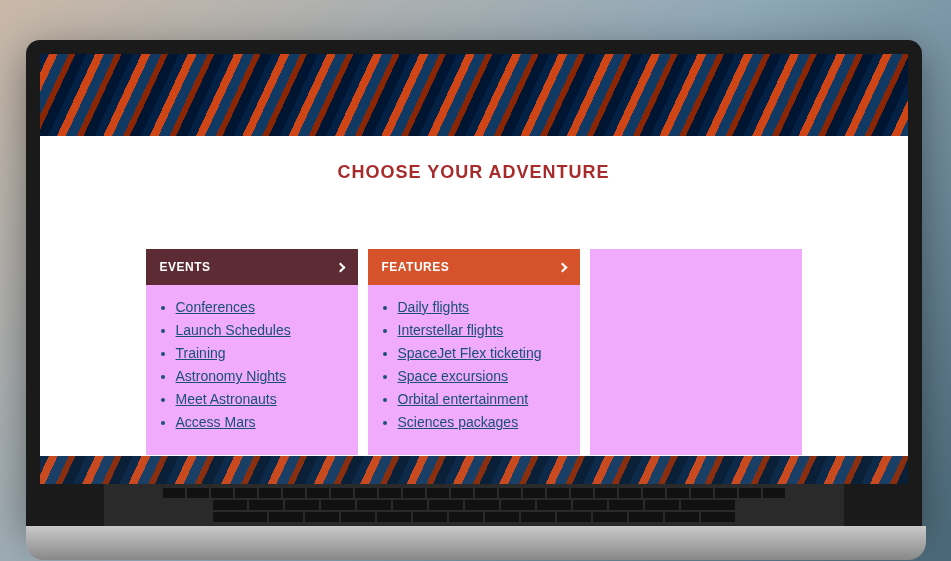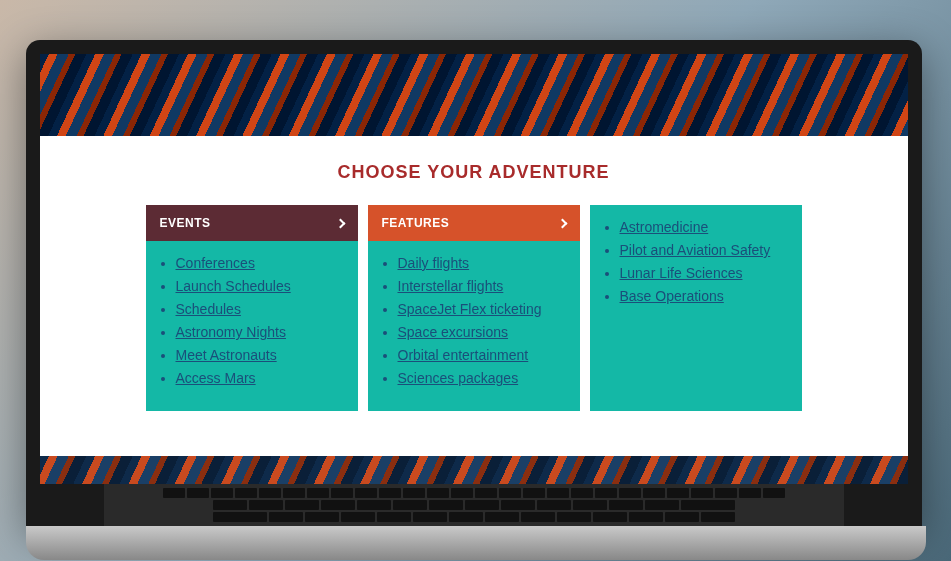--- a/index.html
+++ b/index.html
@@ -51,21 +51,22 @@
     letter-spacing: 1px;
     margin-bottom: 22px;
   }
   .cards {
     display: flex;
     gap: 10px;
     justify-content: center;
   }
   .card {
     width: 212px;
-    background: #14b8a6;
+    background: #f0abfc;
+    margin-top: 44px;
   }
   .card-header {
     display: flex;
     align-items: center;
     justify-content: space-between;
     color: #fff;
     font-size: 12px;
     font-weight: 600;
     letter-spacing: 0.5px;
     padding: 11px 14px;
@@ -146,21 +147,21 @@
 
           <div class="card">
             <div class="card-header hdr-maroon">
               <span>EVENTS</span>
               <span class="chevron"></span>
             </div>
             <div class="card-body">
               <ul>
                 <li><a>Conferences</a></li>
                 <li><a>Launch Schedules</a></li>
-                <li><a>Schedules</a></li>
+                <li><a>Training</a></li>
                 <li><a>Astronomy Nights</a></li>
                 <li><a>Meet Astronauts</a></li>
                 <li><a>Access Mars</a></li>
               </ul>
             </div>
           </div>
 
           <div class="card">
             <div class="card-header hdr-orange">
               <span>FEATURES</span>
@@ -172,28 +173,20 @@
                 <li><a>Interstellar flights</a></li>
                 <li><a>SpaceJet Flex ticketing</a></li>
                 <li><a>Space excursions</a></li>
                 <li><a>Orbital entertainment</a></li>
                 <li><a>Sciences packages</a></li>
               </ul>
             </div>
           </div>
 
           <div class="card">
-            <div class="card-body">
-              <ul>
-                <li><a>Astromedicine</a></li>
-                <li><a>Pilot and Aviation Safety</a></li>
-                <li><a>Lunar Life Sciences</a></li>
-                <li><a>Base Operations</a></li>
-              </ul>
-            </div>
           </div>
 
         </div>
       </div>
       <div class="footer-strip"></div>
     </div>
     <div class="keyboard">
       <div class="key-row">
         <span class="key sm"></span>
           <span class="key sm"></span>

